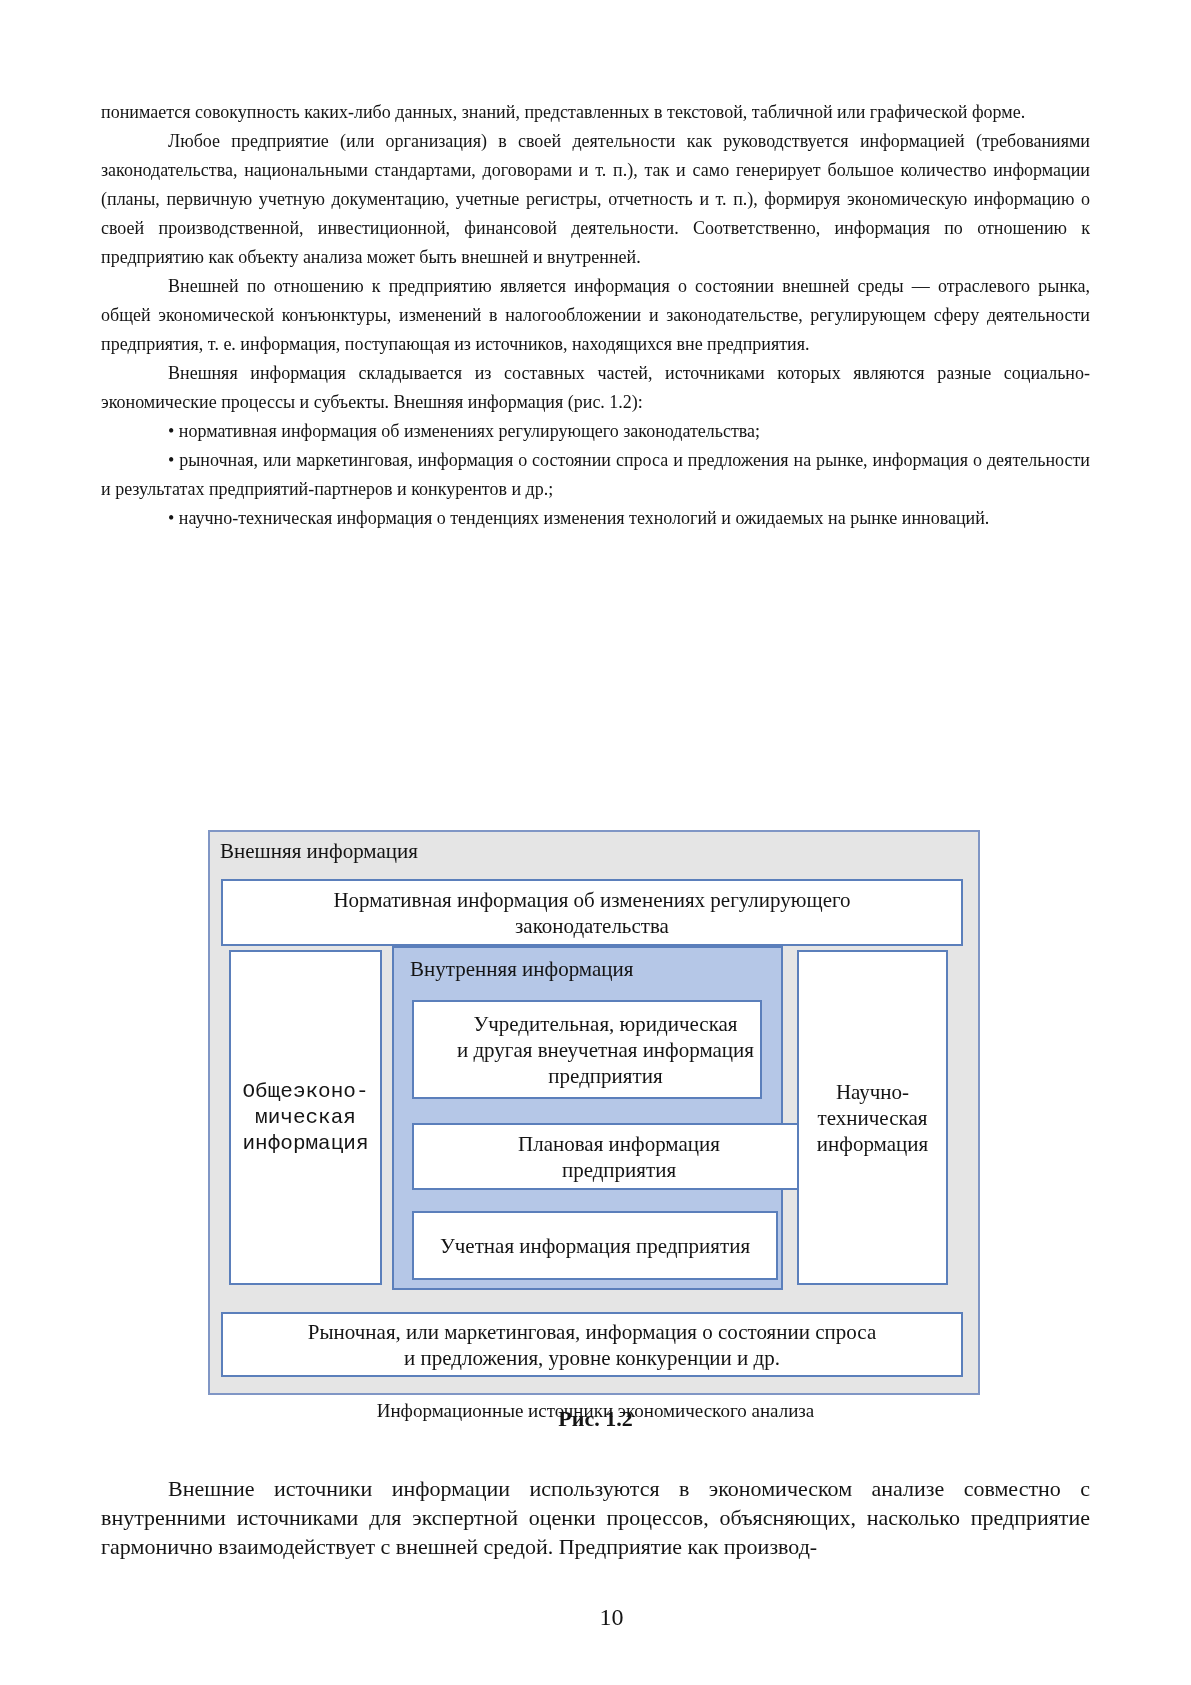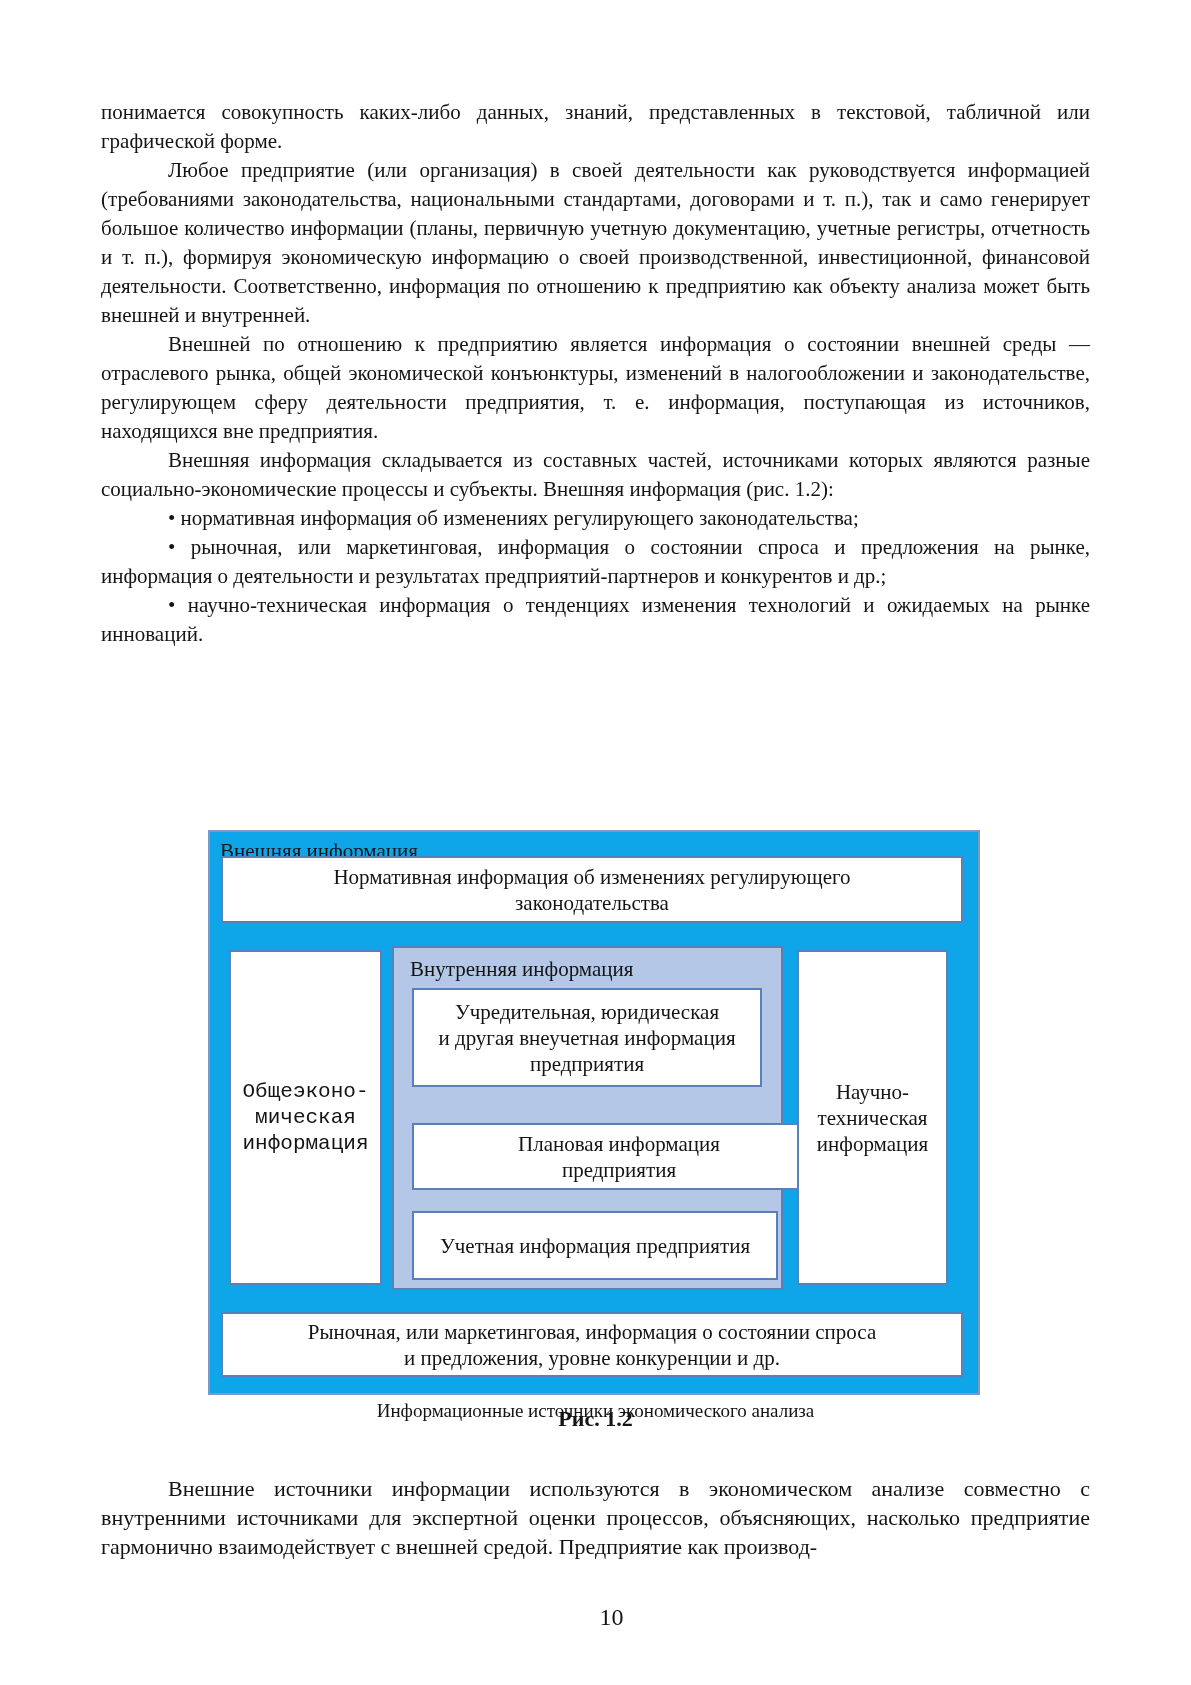--- a/index.html
+++ b/index.html
@@ -10,33 +10,33 @@
     font-family:"Liberation Serif","DejaVu Serif",serif;
     color:#141414;
     overflow:hidden;
   }
   .text-col{
     position:absolute;
     left:101px;top:98px;width:989px;
   }
   .text-col p{
     margin:0;
-    font-size:21px;
+    font-size:18px;
     line-height:29px;
     text-align:justify;
     text-indent:67px;
   }
   .text-col p.noindent{text-indent:0;}
   
   .figure{
     position:absolute;
     left:208px;top:830px;
     width:772px;height:565px;
     box-sizing:border-box;
-    background:#0ea5e9;
+    background:#e5e5e5;
     border:2px solid #8096c5;
     font-size:21px;
     line-height:26px;
   }
   .fig-box{
     position:absolute;
     box-sizing:border-box;
     background:#ffffff;
     border:2px solid #5b7fbb;
     display:flex;align-items:center;justify-content:center;
@@ -84,35 +84,35 @@
     <p>Внешней по отношению к предприятию является информация о состоянии внешней среды — отраслевого рынка, общей экономической конъюнктуры, изменений в налогообложении и законодательстве, регулирующем сферу деятельности предприятия, т. е. информация, поступающая из источников, находящихся вне предприятия.</p>
     <p>Внешняя информация складывается из составных частей, источниками которых являются разные социально-экономические процессы и субъекты. Внешняя информация (рис. 1.2):</p>
     <p>• нормативная информация об изменениях регулирующего законодательства;</p>
     <p>• рыночная, или маркетинговая, информация о состоянии спроса и предложения на рынке, информация о деятельности и результатах предприятий-партнеров и конкурентов и др.;</p>
     <p>• научно-техническая информация о тенденциях изменения технологий и ожидаемых на рынке инноваций.</p>
   </div>
 
   <div class="figure">
     <div class="fig-label">Внешняя информация</div>
 
-    <div class="fig-box" style="left:11px;top:24px;width:742px;height:67px;">
+    <div class="fig-box" style="left:11px;top:47px;width:742px;height:67px;">
       <div class="box-text">Нормативная информация об изменениях регулирующего
 законодательства</div>
     </div>
 
     <div class="fig-box" style="left:19px;top:118px;width:153px;height:335px;font-family:Liberation Mono, monospace;">
       <div class="box-text">Общеэконо-
 мическая
 информация</div>
     </div>
 
     <div class="mid-box" style="left:182px;top:114px;width:391px;height:344px;">
       <div class="mid-title">Внутренняя информация</div>
 
-      <div class="fig-box" style="left:18px;top:40px;width:350px;height:99px;">
+      <div class="fig-box" style="left:18px;top:52px;width:350px;height:99px;justify-content:flex-end;">
         <div class="box-text">Учредительная, юридическая
 и другая внеучетная информация
 предприятия</div>
       </div>
 
       <div class="fig-box" style="left:18px;top:175px;width:414px;height:67px;">
         <div class="box-text">Плановая информация
 предприятия</div>
       </div>
 

